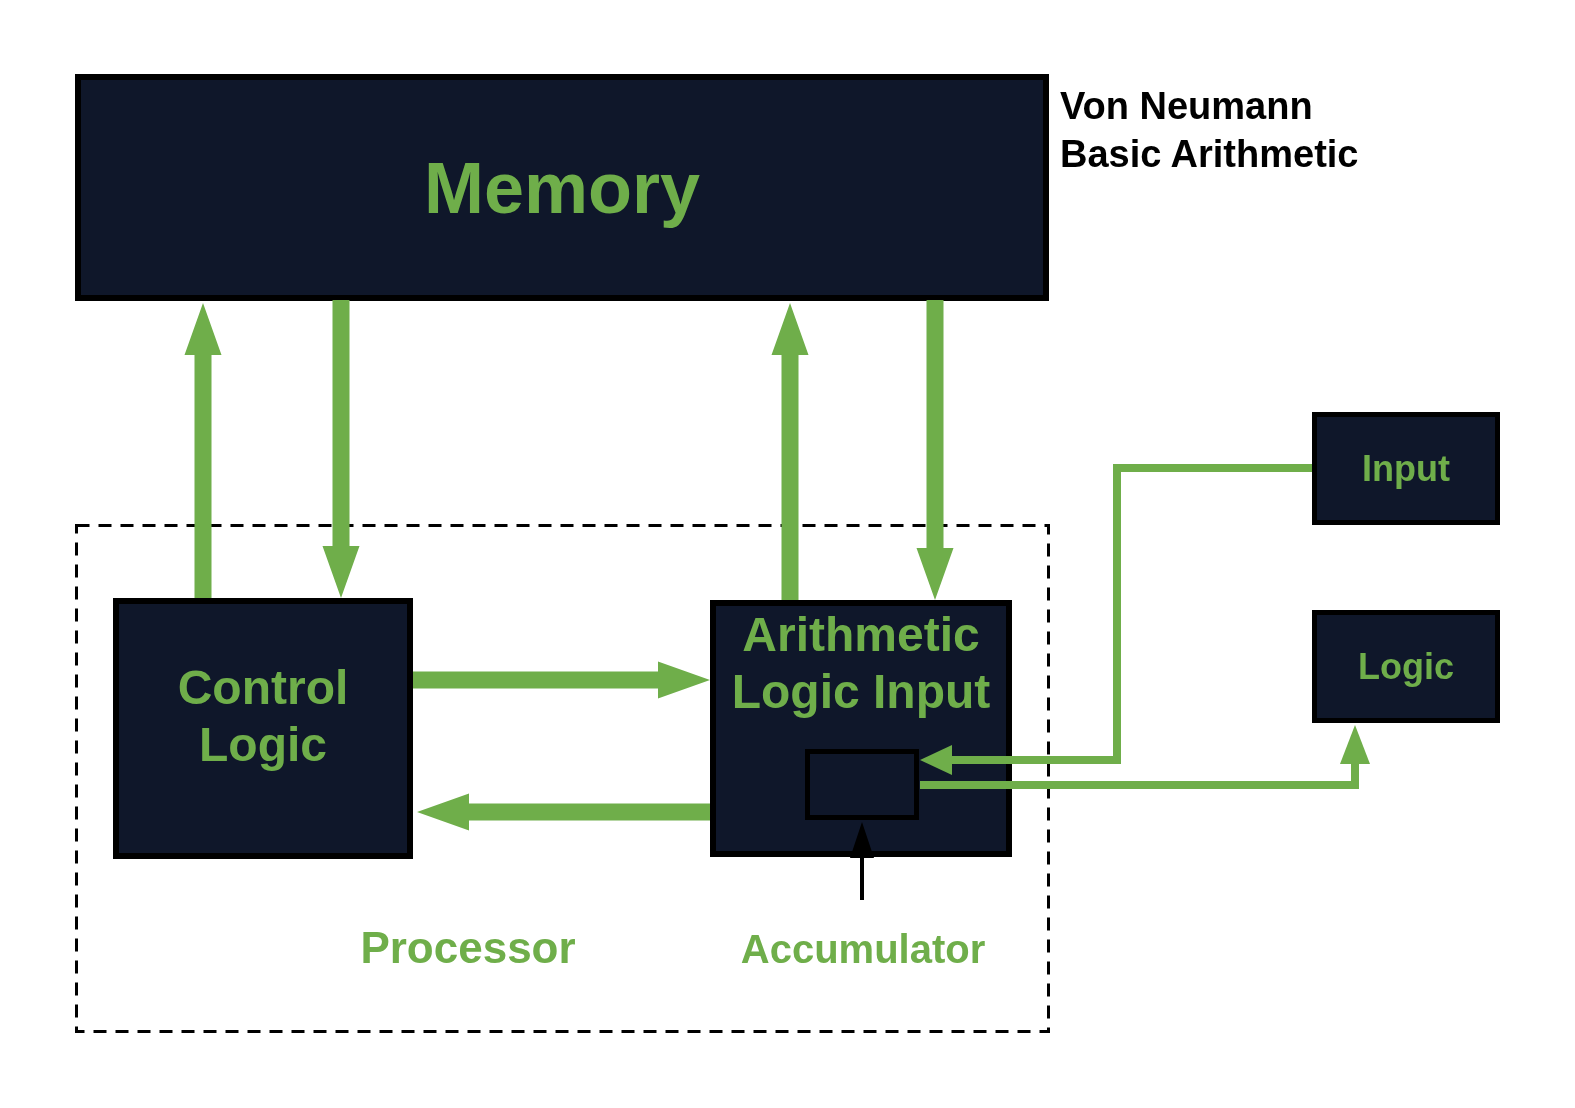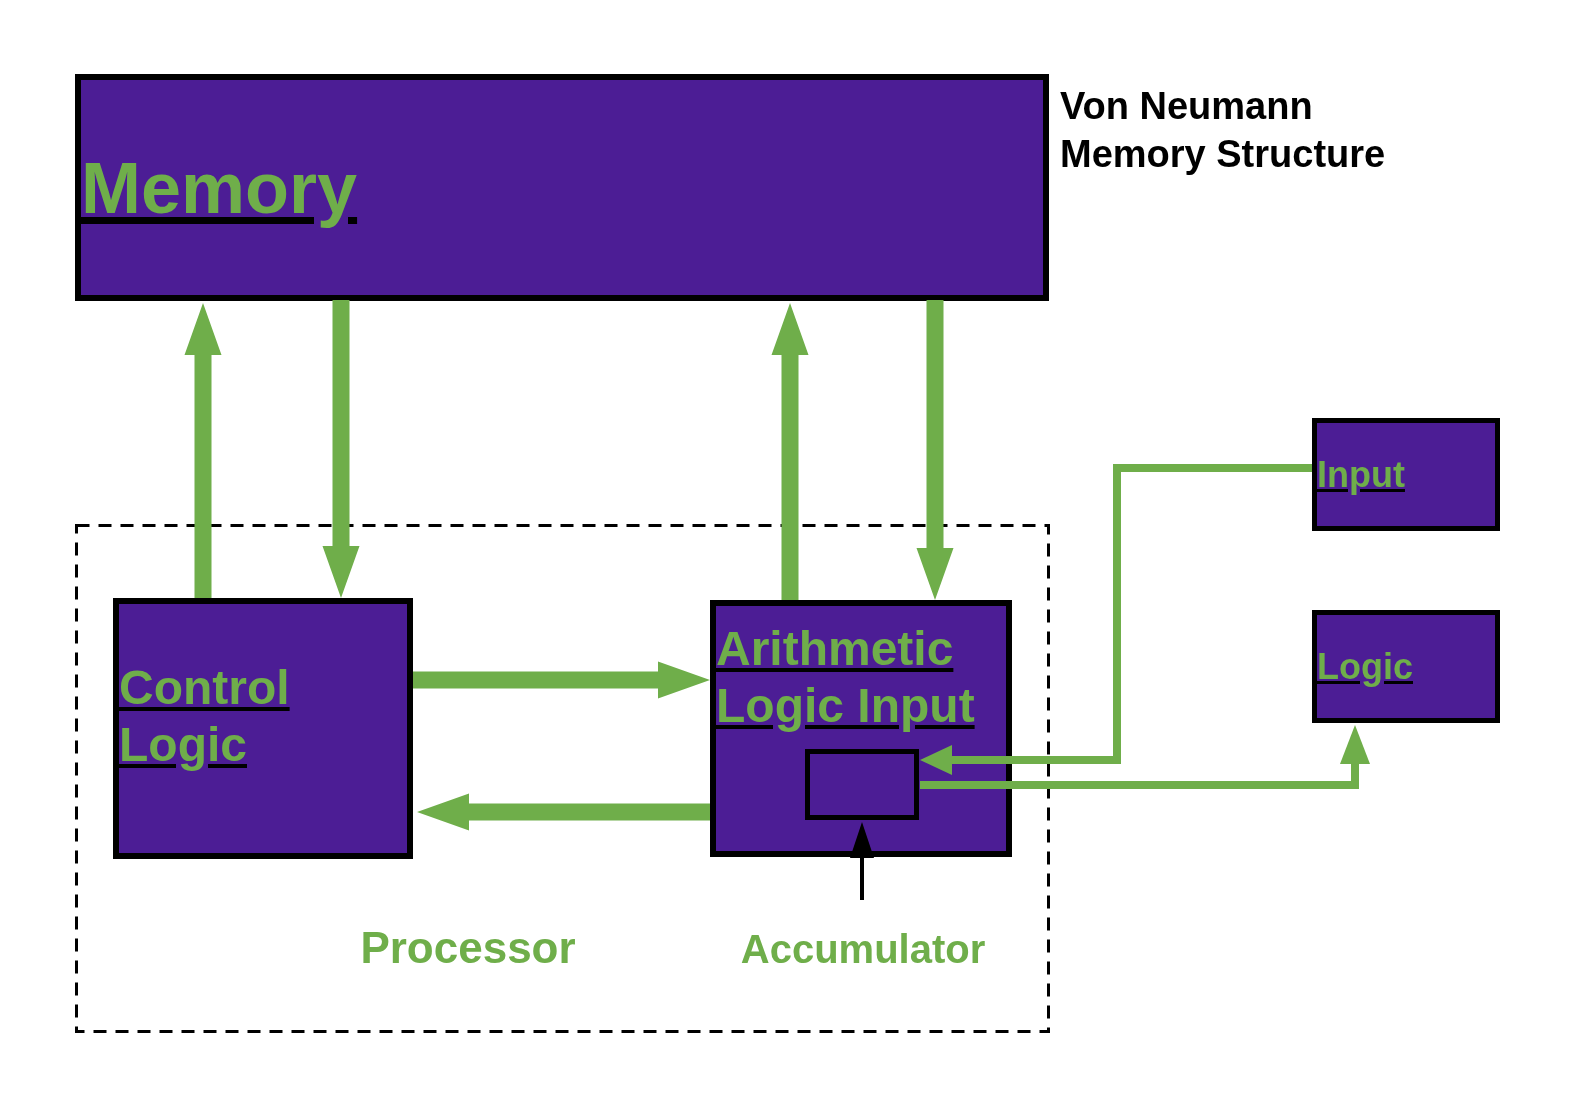--- a/index.html
+++ b/index.html
@@ -12,44 +12,43 @@
     position: relative;
     width: 1575px;
     height: 1108px;
     background: var(--background, #ffffff);
     overflow: hidden;
   }
   .box {
     position: absolute;
     box-sizing: border-box;
     border: 6px solid var(--black, #000);
-    background: #4c1d95;
+    background: #0f172a;
     display: flex;
     flex-direction: column;
-    align-items: flex-start;
+    align-items: center;
     justify-content: center;
     text-align: center;
-    text-decoration: underline;
   }
   .box .line, .label {
     color: var(--green, #6fae4a);
     font-weight: bold;
   }
   .memory      { left: 75px;   top: 74px;  width: 974px; height: 227px; }
   .memory .line{ font-size: 72px; line-height: 80px; }
 
   .cu          { left: 113px;  top: 598px; width: 300px; height: 261px; padding-bottom: 25px; }
   .cu .line    { font-size: 48px; line-height: 57px; }
 
-  .alu         { left: 710px;  top: 600px; width: 302px; height: 257px; justify-content: flex-start; padding-top: 14px; }
+  .alu         { left: 710px;  top: 600px; width: 302px; height: 257px; justify-content: flex-start; }
   .alu .line   { font-size: 48px; line-height: 57px; }
 
   .acc         { left: 805px;  top: 749px; width: 114px; height: 71px; border-width: 5px; }
 
-  .input       { left: 1312px; top: 412px; width: 188px; height: 113px; border-width: 5px; margin-top: 6px; }
+  .input       { left: 1312px; top: 412px; width: 188px; height: 113px; border-width: 5px; }
   .output      { left: 1312px; top: 610px; width: 188px; height: 113px; border-width: 5px; }
   .input .line, .output .line { font-size: 36px; line-height: 42px; }
 
   .title {
     position: absolute;
     left: 1060px;
     top: 82px;
     width: 420px;
     color: var(--black, #000);
     font-weight: bold;
@@ -92,21 +91,21 @@
 <body>
 
 <div class="canvas">
 
   <div class="box memory">
     <span class="line">Memory</span>
   </div>
 
   <div class="title">
     <div>Von Neumann</div>
-    <div>Memory Structure</div>
+    <div>Basic Arithmetic</div>
   </div>
 
   <div class="box cu">
     <span class="line">Control</span>
     <span class="line">Logic</span>
   </div>
 
   <div class="box alu">
     <span class="line">Arithmetic</span>
     <span class="line">Logic Input</span>

